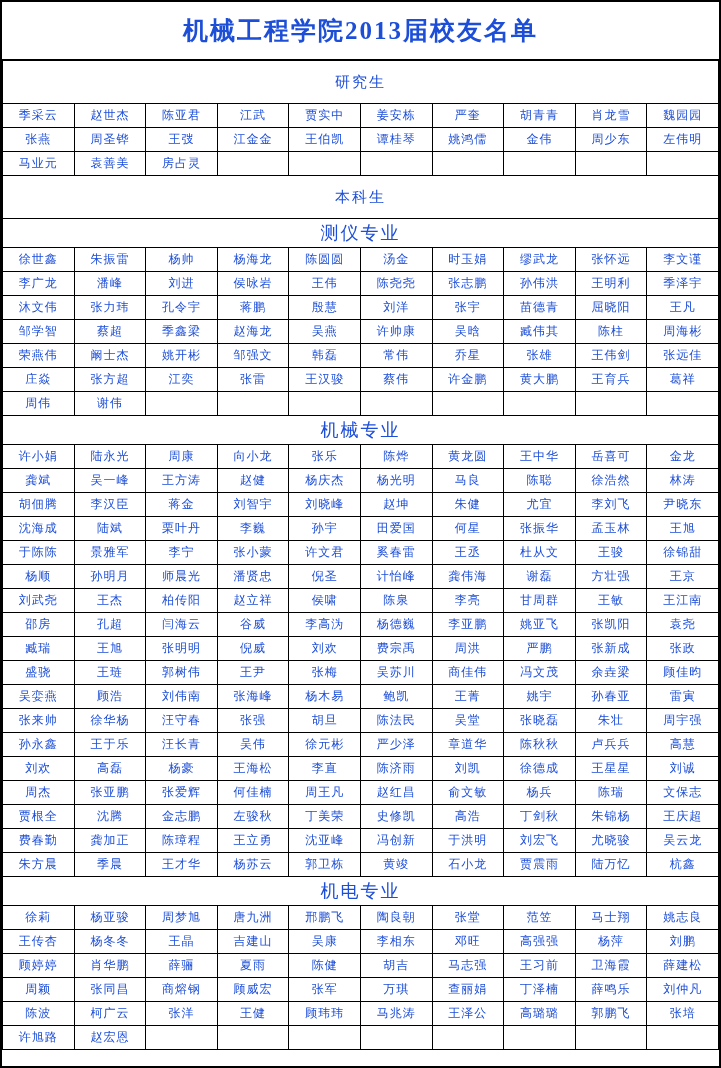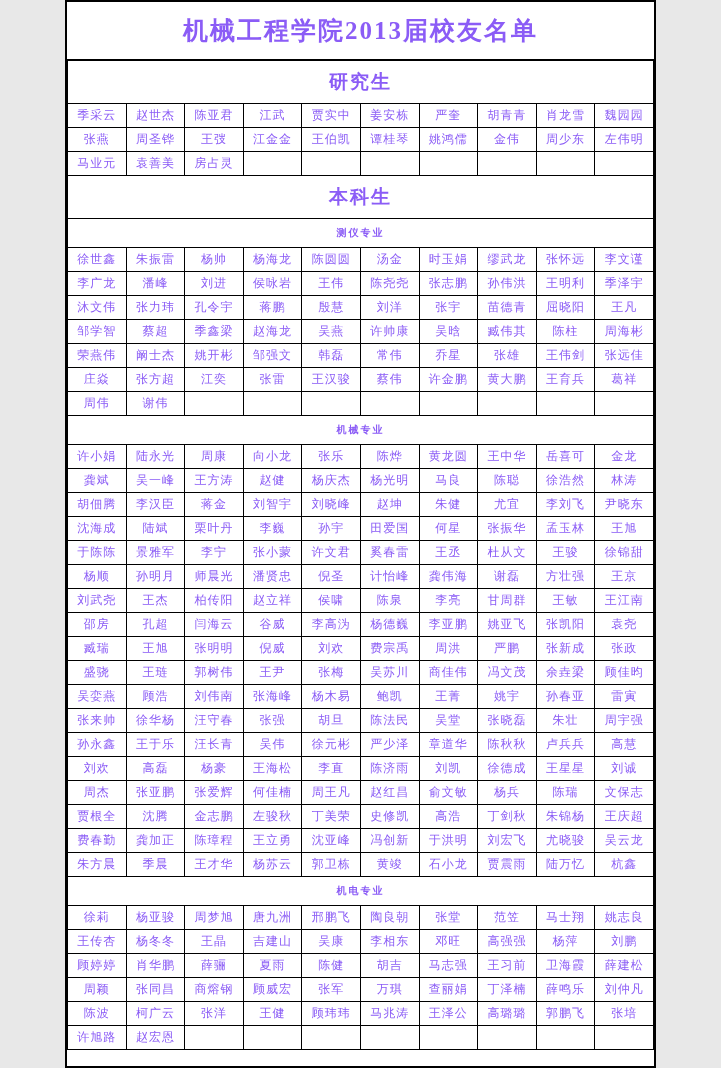--- a/index.html
+++ b/index.html
@@ -2,25 +2,25 @@
 <html><head>
 <meta charset="utf-8">
 <style>
   html, body {
     margin: 0;
     padding: 0;
     background: #e8e8e8;
     font-family: "Liberation Serif", "DejaVu Serif", serif;
   }
   .page {
-    width: 591px;
+    width: 721px;
     height: 1068px;
     margin: 0 auto;
     background: #ffffff;
-    color: #8b5cf6;
+    color: #1d4ed8;
     border: 2px solid #000000;
     box-sizing: border-box;
     overflow: hidden;
   }
   .doc-title {
     height: 58px;
     line-height: 58px;
     text-align: center;
     font-size: 25px;
     font-weight: bold;
@@ -38,29 +38,29 @@
     text-align: center;
     vertical-align: middle;
     font-size: 12px;
     height: 23px;
     padding: 0 1px;
     overflow: hidden;
     white-space: nowrap;
     letter-spacing: 1px;
   }
   table.alumni td.section-hdr {
-    font-weight: bold;
-    font-size: 19px;
+    font-weight: normal;
+    font-size: 15px;
     height: 42px;
     letter-spacing: 2px;
     text-align: center;
   }
   table.alumni td.sub-hdr {
-    font-weight: bold;
-    font-size: 10px;
+    font-weight: normal;
+    font-size: 18px;
     height: 28px;
     letter-spacing: 2px;
   }
 </style>
 </head>
 <body>
 
 <div class="page">
   <div class="doc-title">机械工程学院2013届校友名单</div>
   <table class="alumni">

